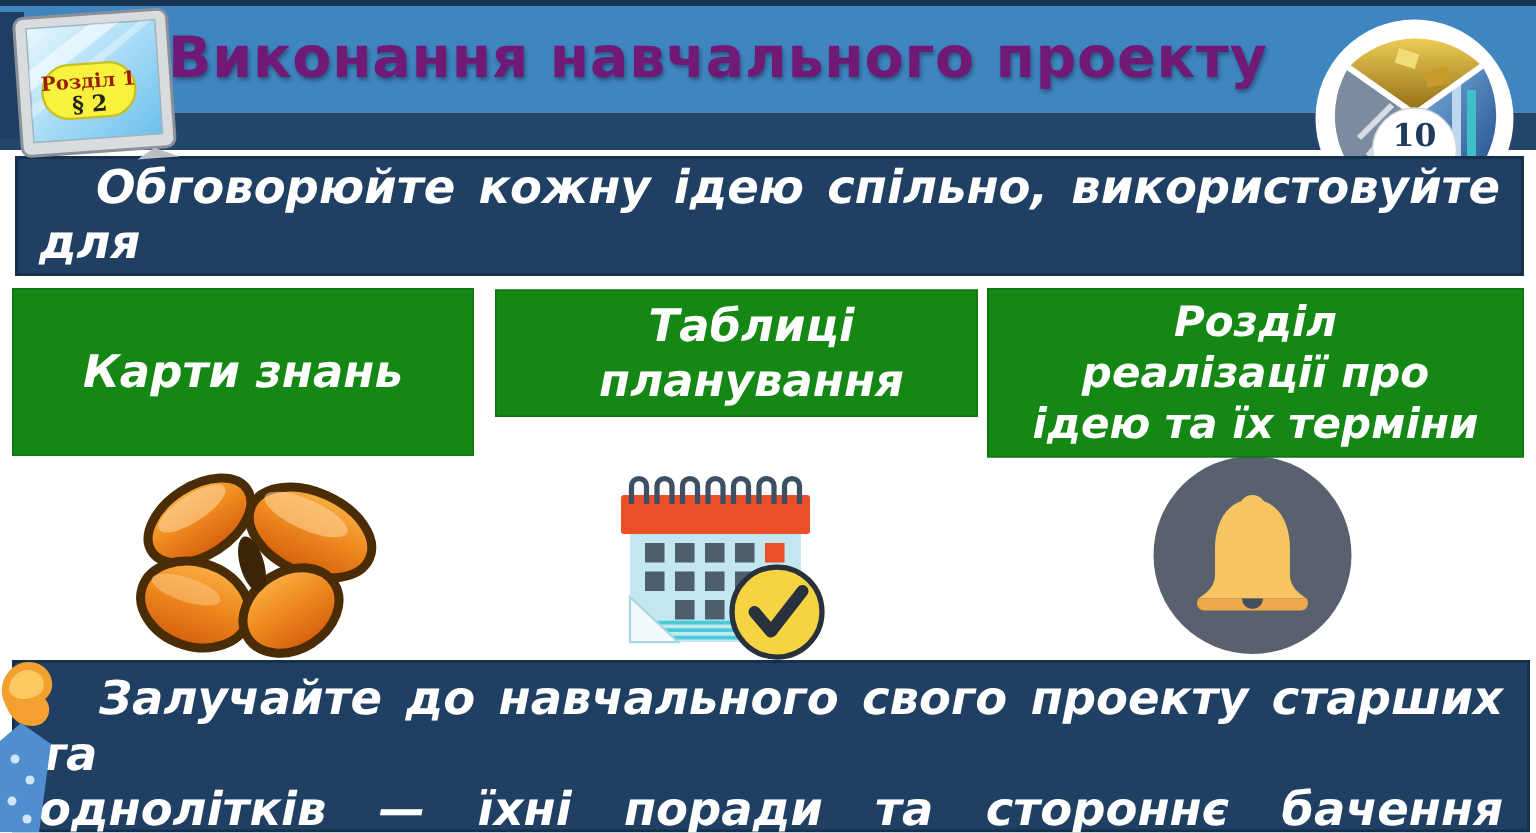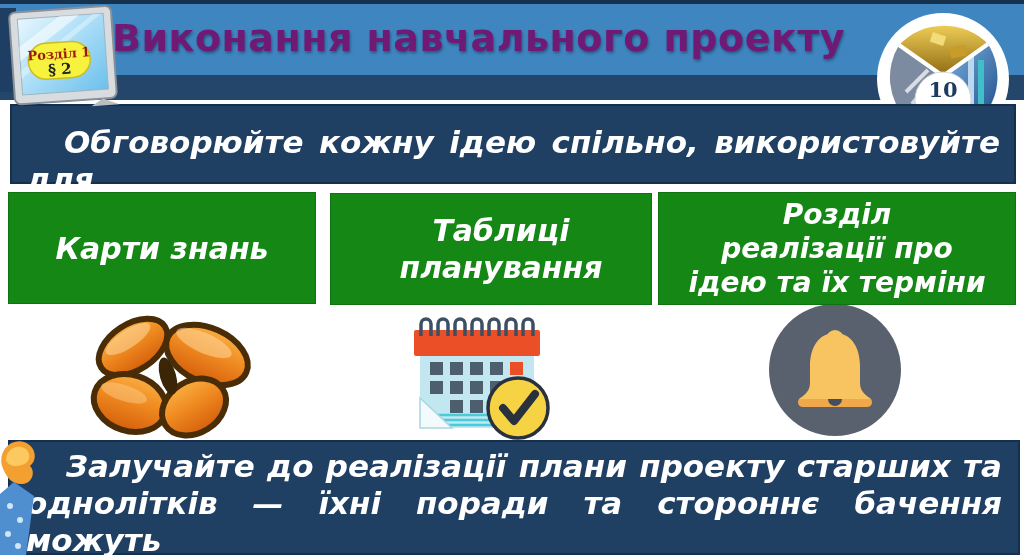--- a/index.html
+++ b/index.html
@@ -24,34 +24,34 @@
   .monitor-badge{left:4px;top:4px;z-index:3;}
   .grade-logo{left:876px;top:12px;z-index:1;}
 
   
   .banner{
     background:#1f3f63;border:2px solid #15304d;box-sizing:border-box;
     color:#ffffff;font-weight:bold;font-style:italic;z-index:2;
   }
   .banner .ln{line-height:37px;font-size:31px;white-space:nowrap;}
   .banner .ln.just{text-align:justify;text-align-last:justify;white-space:normal;}
-  .banner1{left:10px;top:104px;width:1006px;height:80px;padding:18px 14px;}
+  .banner1{left:10px;top:104px;width:1006px;height:80px;padding:1px 14px;}
   .banner1 .ln1{text-indent:38px;}
   .banner2{left:8px;top:440px;width:1012px;height:115px;padding:6px 16px;}
   .banner2 .ln1{text-indent:40px;}
 
   
   .greenbox{
     background:#148714;border:1px solid #0e7310;box-sizing:border-box;z-index:2;
     display:flex;flex-direction:column;align-items:center;justify-content:center;
     color:#ffffff;font-weight:bold;font-style:italic;text-align:center;
   }
   .greenbox .gln{line-height:37px;font-size:30px;white-space:nowrap;}
   .gb1{left:8px;top:192px;width:308px;height:112px;}
-  .gb2{left:330px;top:193px;width:322px;height:112px;padding-left:20px;}
+  .gb2{left:330px;top:193px;width:322px;height:85px;padding-left:20px;}
   .gb3{left:658px;top:192px;width:358px;height:113px;}
   .gb3 .gln{font-size:28px;line-height:34px;}
 
   
   .butterfly{left:78px;top:303px;z-index:1;}
   .calendar{left:408px;top:300px;z-index:1;}
   .bell{left:768px;top:303px;z-index:1;}
   .mascot{left:0;top:436px;z-index:4;}
 </style>
 </head>
@@ -190,21 +190,21 @@
 
   <svg class="abs bell" width="134" height="134" viewBox="0 0 134 134">
     <circle cx="67" cy="67" r="66" fill="#59616f"></circle>
     <circle cx="67" cy="36" r="9" fill="#f8c462"></circle>
     <path d="M67,30 c-16,0 -25,14 -25,33 v17 c0,9 -7,13 -11,16 h72 c-4,-3 -11,-7 -11,-16 v-17 c0,-19 -9,-33 -25,-33 z" fill="#f8c462"></path>
     <path d="M31,96 h72 c2,3 1,8 -4,8 h-64 c-5,0 -6,-5 -4,-8 z" fill="#f0a94a"></path>
     <path d="M60,96 a7,7 0 0 0 14,0 z" fill="#454e5c"></path>
   </svg>
 
   <div class="abs banner banner2">
-    <div class="ln ln1 just">Залучайте до реалізації плани проекту старших та</div>
+    <div class="ln ln1 just">Залучайте до навчального свого проекту старших та</div>
     <div class="ln just">однолітків — їхні поради та стороннє бачення можуть</div>
 
   </div>
 
   <svg class="abs mascot" width="44" height="119" viewBox="0 0 44 119">
     <path d="M2,30 C-2,16 10,2 24,6 C36,10 38,24 30,30 C36,36 32,48 22,48 C10,48 6,40 2,30 z" fill="#f4a030"></path>
     <path d="M6,24 C6,14 16,8 24,12 C30,15 31,23 26,27 C20,31 9,32 6,24 z" fill="#fcc860"></path>
     <path d="M14,46 L34,60 L26,119 L0,119 L0,58 z" fill="#4f8fd0"></path>
     <circle cx="10" cy="70" r="3" fill="#cfe6f8"></circle>
     <circle cx="20" cy="84" r="3" fill="#cfe6f8"></circle>

